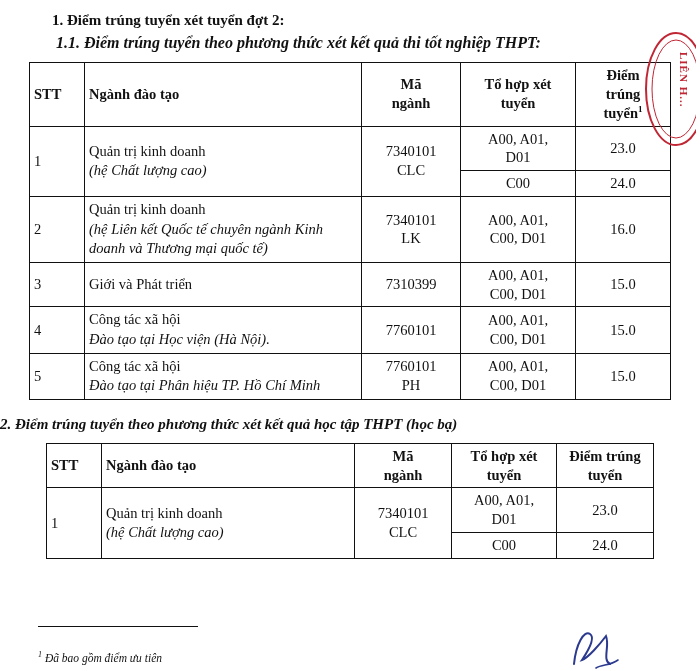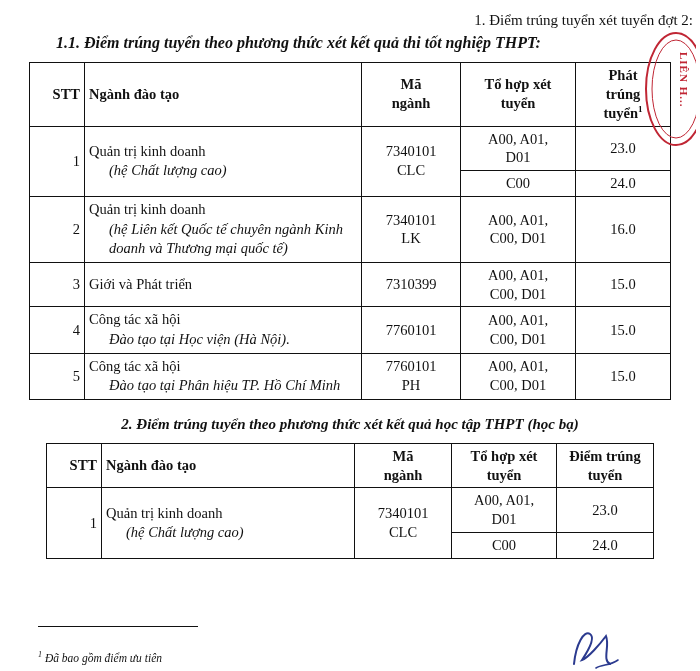--- a/index.html
+++ b/index.html
@@ -16,23 +16,22 @@
     overflow: hidden;
   }
   .page {
     position: relative;
     width: 700px;
     height: 671px;
     padding: 0;
   }
   .heading-1 {
     font-size: 15px;
-    font-weight: normal;
+    font-weight: bold;
     margin: 12px 7px 0 52px;
-    text-align: right;
   }
   .heading-2 {
     font-size: 16px;
     font-weight: bold;
     font-style: italic;
     margin: 5px 0 0 56px;
   }
   table.doc-table {
     border-collapse: collapse;
     margin: 10px auto 0 auto;
@@ -40,21 +39,21 @@
   }
   table.doc-table td, table.doc-table th {
     border: 1px solid #111111;
     padding: 3px 4px;
     font-size: 14.5px;
     vertical-align: middle;
   }
   .t1 { width: 604px; margin-left: 38px; margin-right: auto; }
   .t2 { width: 570px; margin-left: 38px; margin-right: auto; }
 
-  .col-stt   { width: 46px;  text-align: right; }
+  .col-stt   { width: 46px;  text-align: left; }
   .col-name  { width: 268px; text-align: left; padding-left: 12px; }
   .col-code  { width: 90px;  text-align: center; }
   .col-comb  { width: 106px; text-align: center; }
   .col-score { width: 86px;  text-align: center; }
 
   .t2 .col-stt   { width: 46px; }
   .t2 .col-name  { width: 244px; }
   .t2 .col-code  { width: 88px; }
   .t2 .col-comb  { width: 96px; }
   .t2 .col-score { width: 88px; }
@@ -66,33 +65,31 @@
     padding: 8px 4px;
   }
   .cell-main {
     display: block;
     line-height: 1.35;
   }
   .cell-sub {
     display: block;
     font-style: italic;
     line-height: 1.35;
-    margin-left: 20px;
   }
   .code-main { display: block; line-height: 1.3; }
   .code-sub  { display: block; line-height: 1.3; }
   .comb-line { display: block; line-height: 1.3; }
   sup { font-size: 9px; vertical-align: super; }
 
   .section-2-title {
     font-size: 15px;
     font-weight: bold;
     font-style: italic;
     margin: 16px 0 0 0;
-    text-align: center;
   }
   .footnote-rule {
     position: absolute;
     left: 38px;
     top: 614px;
     width: 160px;
     border-top: 1px solid #111111;
   }
   .footnote {
     position: absolute;
@@ -145,21 +142,21 @@
         <th class="col-name">Ngành đào tạo</th>
         <th class="col-code">
           <span class="code-main">Mã</span>
           <span class="code-sub">ngành</span>
         </th>
         <th class="col-comb">
           <span class="comb-line">Tổ hợp xét</span>
           <span class="comb-line">tuyển</span>
         </th>
         <th class="col-score">
-          <span class="comb-line">Phát</span>
+          <span class="comb-line">Điểm</span>
           <span class="comb-line">trúng</span>
           <span class="comb-line"><span>tuyển</span><sup>1</sup></span>
         </th>
       </tr>
     </thead>
     <tbody>
 
       <tr>
         <td class="col-stt" rowspan="2">1</td>
         <td class="col-name" rowspan="2">

